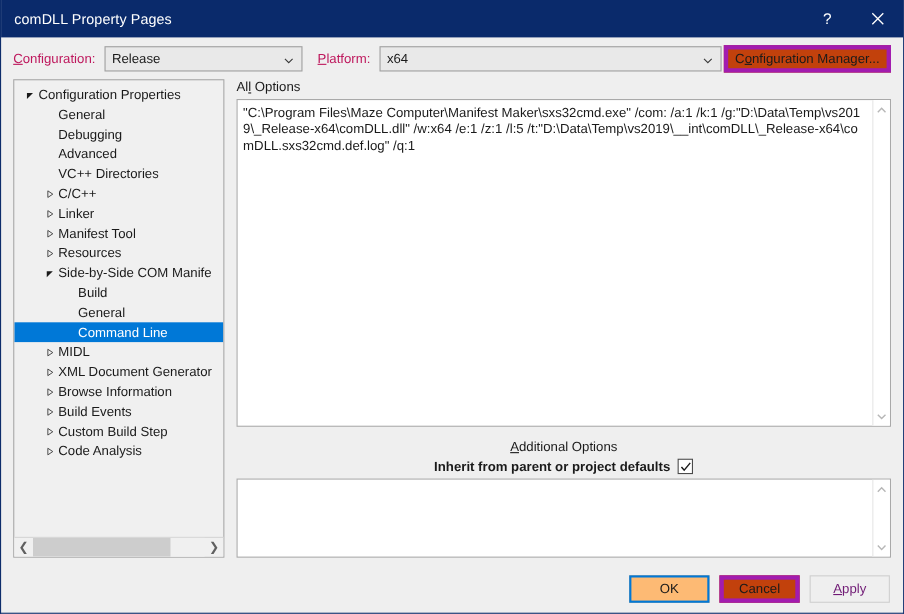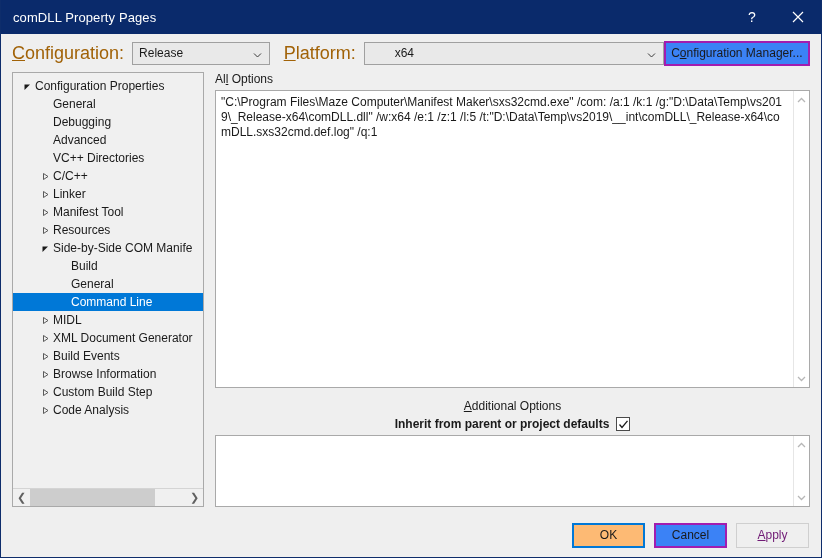--- a/index.html
+++ b/index.html
@@ -67,22 +67,22 @@
   
   .config-row {
     height: 38px;
     min-height: 38px;
     display: flex;
     align-items: center;
     padding: 0 11px;
     box-sizing: border-box;
   }
   .field-label {
-    font-size: 18px;
-    color: #a16207;
+    font-size: 12px;
+    color: #be185d;
     white-space: nowrap;
     margin-right: 8px;
   }
   .field-label u { text-decoration: underline; }
 
   .combo {
     position: relative;
     height: 23px;
     background: #e9e9e9;
     border: 1px solid #a0a0a0;
@@ -99,27 +99,27 @@
     overflow: hidden;
   }
   .combo .arrow {
     position: absolute;
     right: 7px;
     top: 50%;
     transform: translateY(-50%);
     width: 9px;
     height: 9px;
   }
-  .combo-config { width: 143px; }
-  .combo-platform { width: 311px; padding-left: 24px; }
+  .combo-config { width: 180px; }
+  .combo-platform { width: 311px; }
 
   .btn {
     height: 24px;
-    background: #3b82f6;
-    border: 2px solid #a21caf;
+    background: #c2410c;
+    border: 4px solid #a21caf;
     box-sizing: border-box;
     font-family: "Liberation Sans", sans-serif;
     font-size: 12px;
     color: #1a1a1a;
     display: flex;
     align-items: center;
     justify-content: center;
     cursor: default;
     user-select: none;
     white-space: nowrap;
@@ -480,30 +480,30 @@
             </span>
             <span class="tlabel">XML Document Generator</span>
           </div>
           <div class="tree-item">
             <span style="width: 24px; min-width: 24px;"></span>
             <span class="twisty">
               <svg width="9" height="9" viewBox="0 0 9 9">
                 <path d="M2.5 1.5 L7 4.5 L2.5 7.5 Z" fill="none" stroke="#4a4a4a" stroke-width="0.9"></path>
               </svg>
             </span>
+            <span class="tlabel">Browse Information</span>
+          </div>
+          <div class="tree-item">
+            <span style="width: 24px; min-width: 24px;"></span>
+            <span class="twisty">
+              <svg width="9" height="9" viewBox="0 0 9 9">
+                <path d="M2.5 1.5 L7 4.5 L2.5 7.5 Z" fill="none" stroke="#4a4a4a" stroke-width="0.9"></path>
+              </svg>
+            </span>
             <span class="tlabel">Build Events</span>
-          </div>
-          <div class="tree-item">
-            <span style="width: 24px; min-width: 24px;"></span>
-            <span class="twisty">
-              <svg width="9" height="9" viewBox="0 0 9 9">
-                <path d="M2.5 1.5 L7 4.5 L2.5 7.5 Z" fill="none" stroke="#4a4a4a" stroke-width="0.9"></path>
-              </svg>
-            </span>
-            <span class="tlabel">Browse Information</span>
           </div>
           <div class="tree-item">
             <span style="width: 24px; min-width: 24px;"></span>
             <span class="twisty">
               <svg width="9" height="9" viewBox="0 0 9 9">
                 <path d="M2.5 1.5 L7 4.5 L2.5 7.5 Z" fill="none" stroke="#4a4a4a" stroke-width="0.9"></path>
               </svg>
             </span>
             <span class="tlabel">Custom Build Step</span>
           </div>

